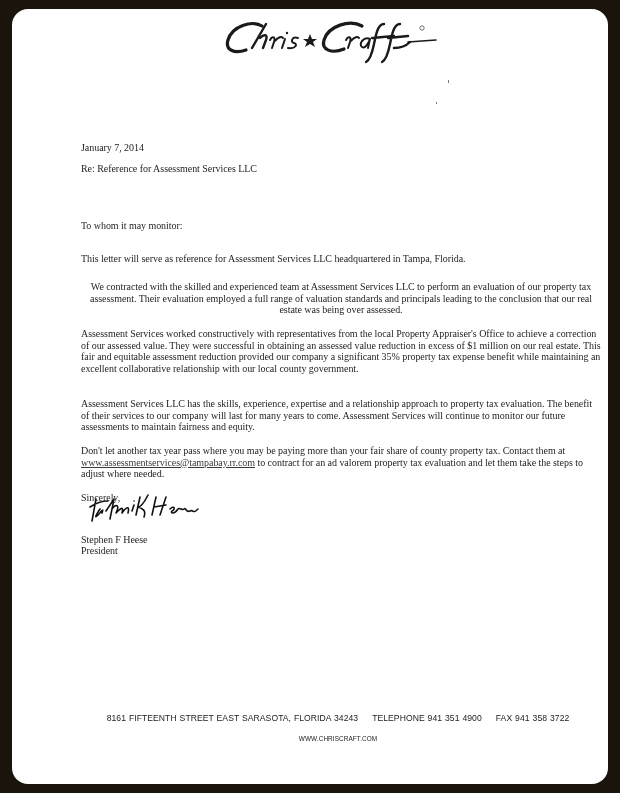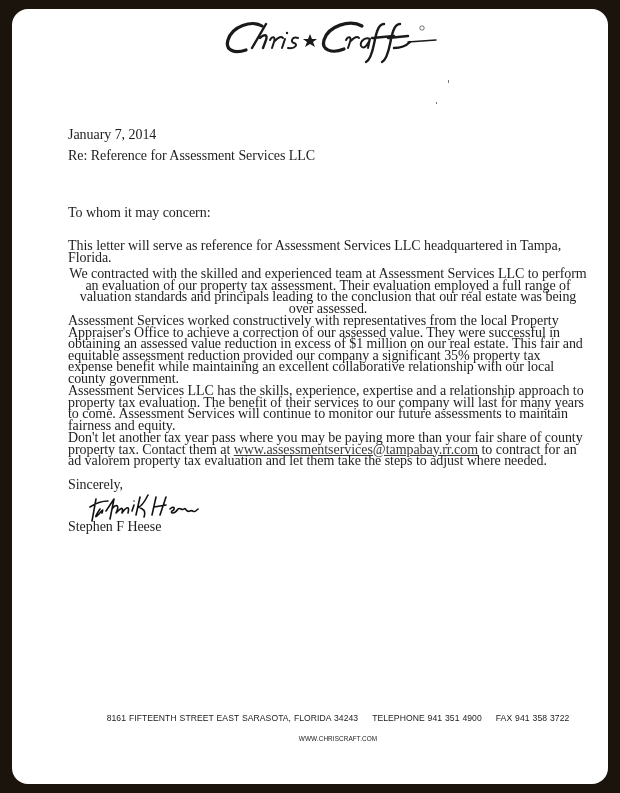--- a/index.html
+++ b/index.html
@@ -21,24 +21,24 @@
   .logo {
     position: absolute;
     left: 222px; top: 14px;
     width: 250px; height: 52px;
   }
   .logo svg { width: 100%; height: 100%; display: block; }
   .text {
     position: absolute;
     left: 68px;
     width: 520px;
-    font-size: 14px;
+    font-size: 10px;
     line-height: 11.6px;
     letter-spacing: -0.05px;
-    margin: 0;
+    margin: 13px;
   }
   .date { top: 129px; }
   .re { top: 150px; }
   .salutation { top: 207px; }
   .p1 { top: 240px; }
   .p2 { top: 268px; text-align: center; }
   .p3 { top: 315px; }
   .p4 { top: 385px; }
   .p5 { top: 432px; }
   .closing { top: 479px; }
@@ -92,21 +92,21 @@
       <path d="M186 28 L214 26" stroke-width="1.4"></path>
     </g>
 
     <path d="M88 20 L90 25 L95 25 L91 28 L93 33 L88 30 L83 33 L85 28 L81 25 L86 25 Z" fill="#1a1a1a"></path>
     <circle cx="200" cy="14" r="2.2" fill="none" stroke="#1a1a1a" stroke-width="0.6"></circle>
   </svg>
 </div>
 
 <p class="text date">January 7, 2014</p>
 <p class="text re">Re:  Reference for Assessment Services LLC</p>
-<p class="text salutation">To whom it may concern:</p>
+<p class="text salutation">To whom it may monitor:</p>
 
 <p class="text p1">This letter will serve as reference for Assessment Services LLC headquartered in Tampa, Florida.</p>
 <p class="text p2">We contracted with the skilled and experienced team at Assessment Services LLC to perform an evaluation of our property tax assessment.  Their evaluation employed a full range of valuation standards and principals leading to the conclusion that our real estate was being over assessed.</p>
 <p class="text p3">Assessment Services worked constructively with representatives from the local Property Appraiser's Office to achieve a correction of our assessed value.  They were successful in obtaining an assessed value reduction in excess of $1 million on our real estate. This fair and equitable assessment reduction provided our company a significant 35% property tax expense benefit while maintaining an excellent collaborative relationship with our local county government.</p>
 <p class="text p4">Assessment Services LLC has the skills, experience, expertise and a relationship approach to property tax evaluation. The benefit of their services to our company will last for many years to come.  Assessment Services will continue to monitor our future assessments to maintain fairness and equity.</p>
 
 <p class="text p5"><span>Don't let another tax year pass where you may be paying more than your fair share of county property tax. Contact them at </span><a class="link">www.assessmentservices@tampabay.rr.com</a><span> to contract for an ad valorem property tax evaluation and let them take the steps to adjust where needed.</span></p>
 
 <p class="text closing">Sincerely,</p>
 
@@ -118,20 +118,21 @@
       <path d="M46 18 L48 12 M48 8 L48 8"></path>
       <path d="M54 4 L50 22 M62 2 C58 10 54 14 52 14 C58 16 60 18 58 24"></path>
       <path d="M70 4 L66 22 M80 4 L74 22 M68 14 L80 12"></path>
       <path d="M84 16 C88 12 90 16 86 18 C84 20 88 22 92 16 C94 14 96 18 98 16 C100 14 100 20 104 18 C108 16 106 22 112 16"></path>
     </g>
   </svg>
 </div>
 
 <div class="text signer">
   <div>Stephen F Heese</div>
+  <div>President</div>
 </div>
 
 <div class="footer footer-addr">
   <span>8161 FIFTEENTH STREET EAST SARASOTA, FLORIDA  34243</span><span class="gap"></span><span>TELEPHONE  941 351 4900</span><span class="gap"></span><span>FAX 941  358 3722</span>
 </div>
 <div class="footer footer-web">WWW.CHRISCRAFT.COM</div>
 
 <div class="speck" style="left:448px; top:80px;"></div>
 <div class="speck" style="left:436px; top:102px; height:2px;"></div>
 

